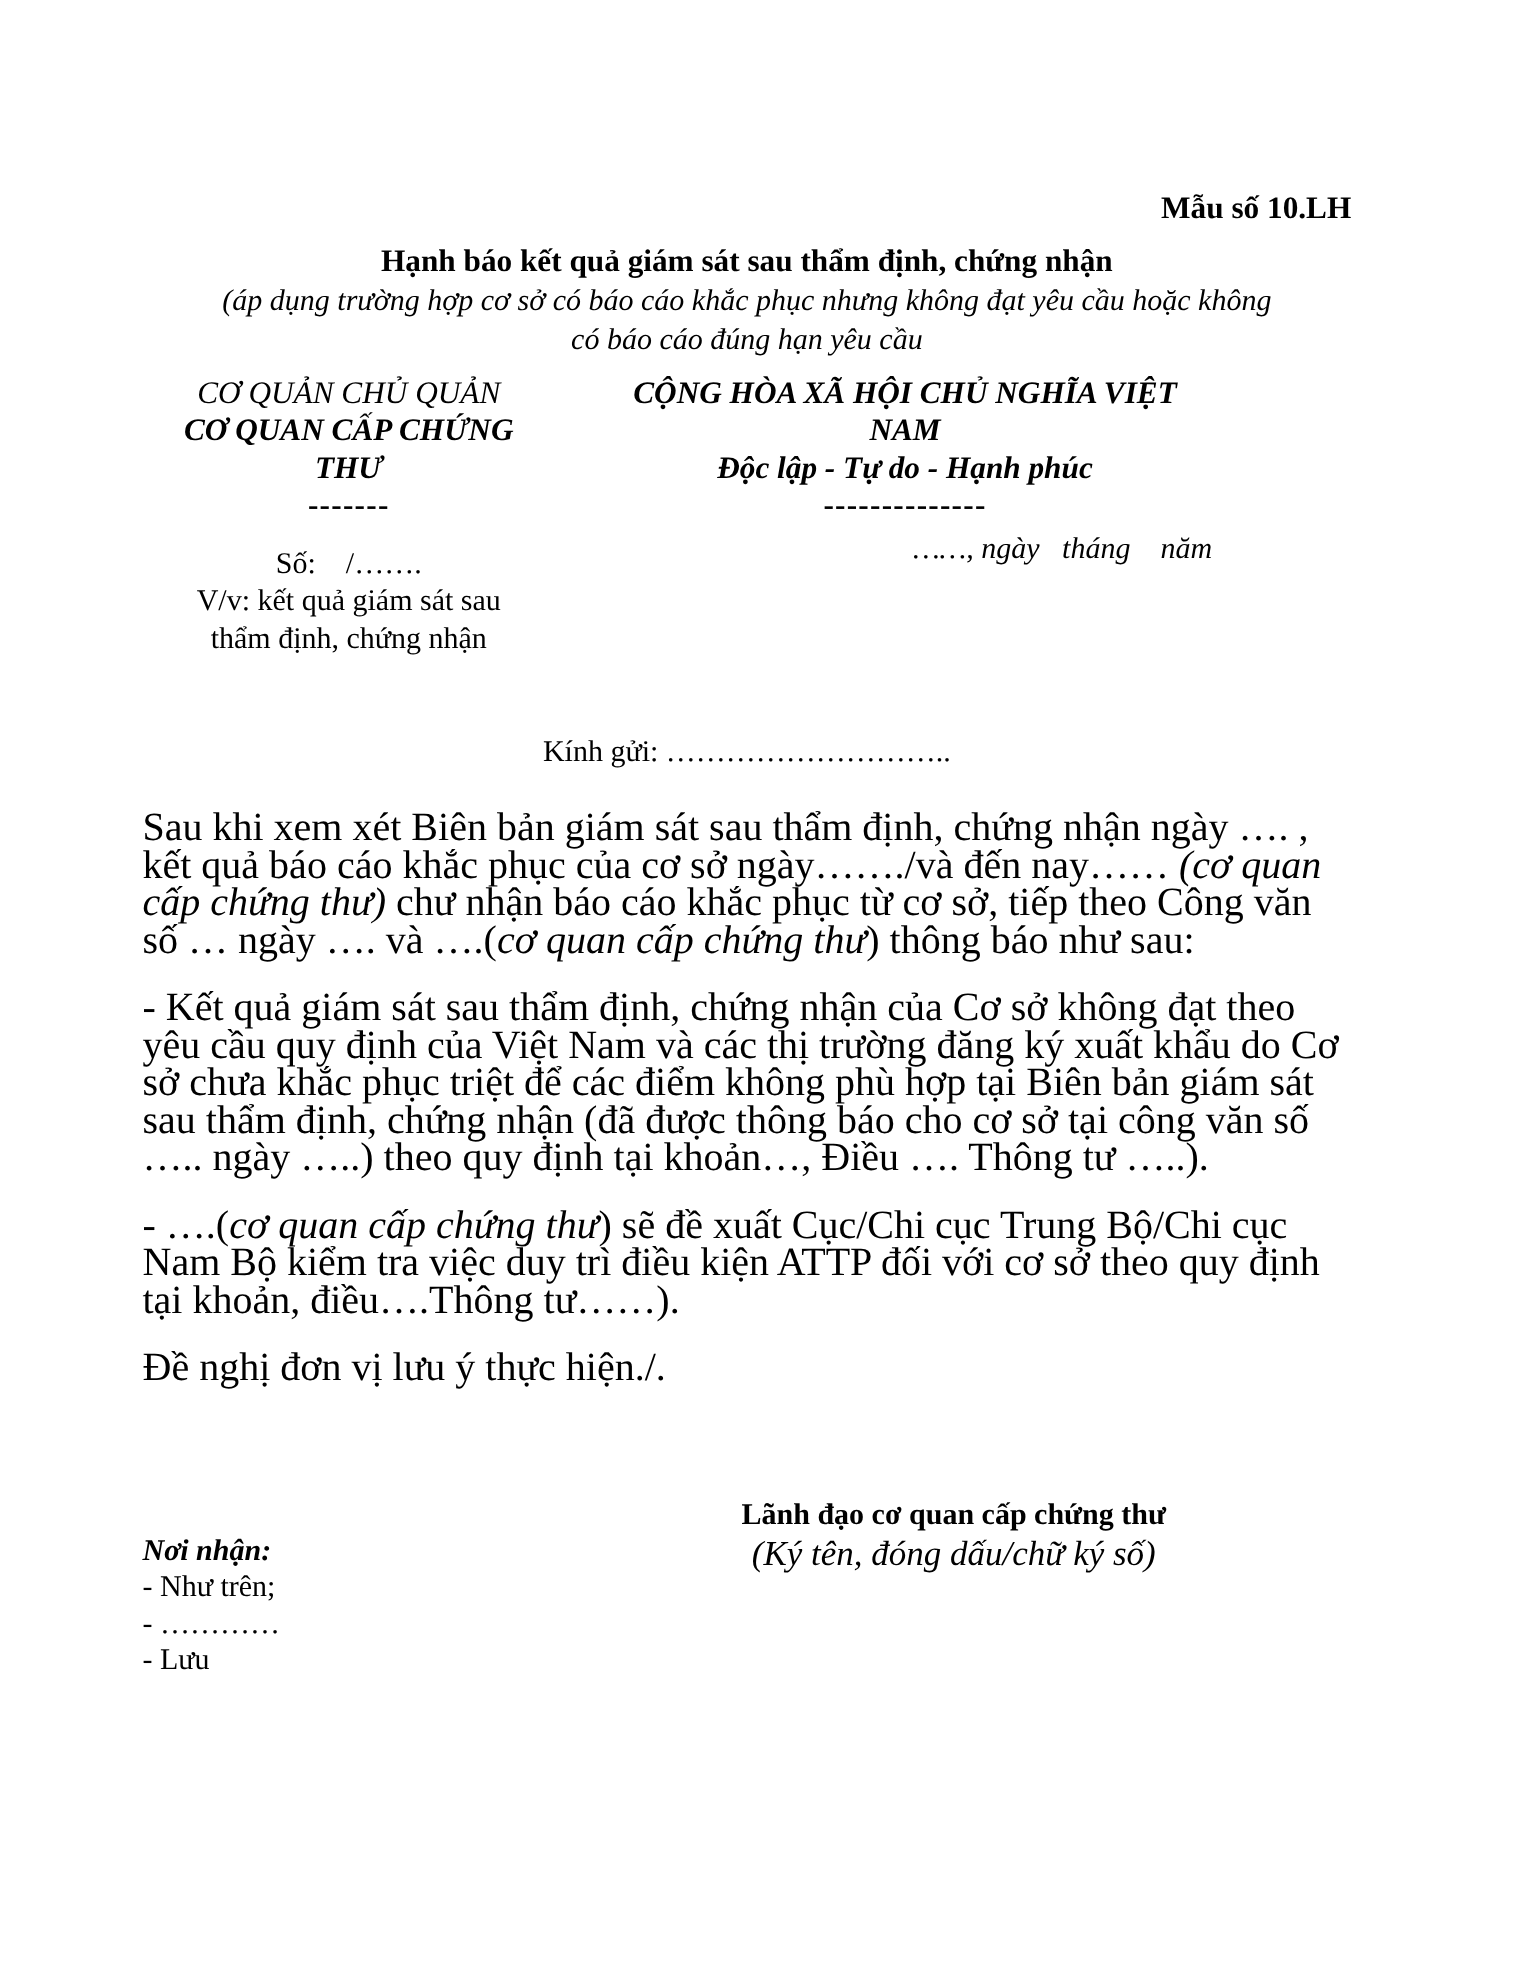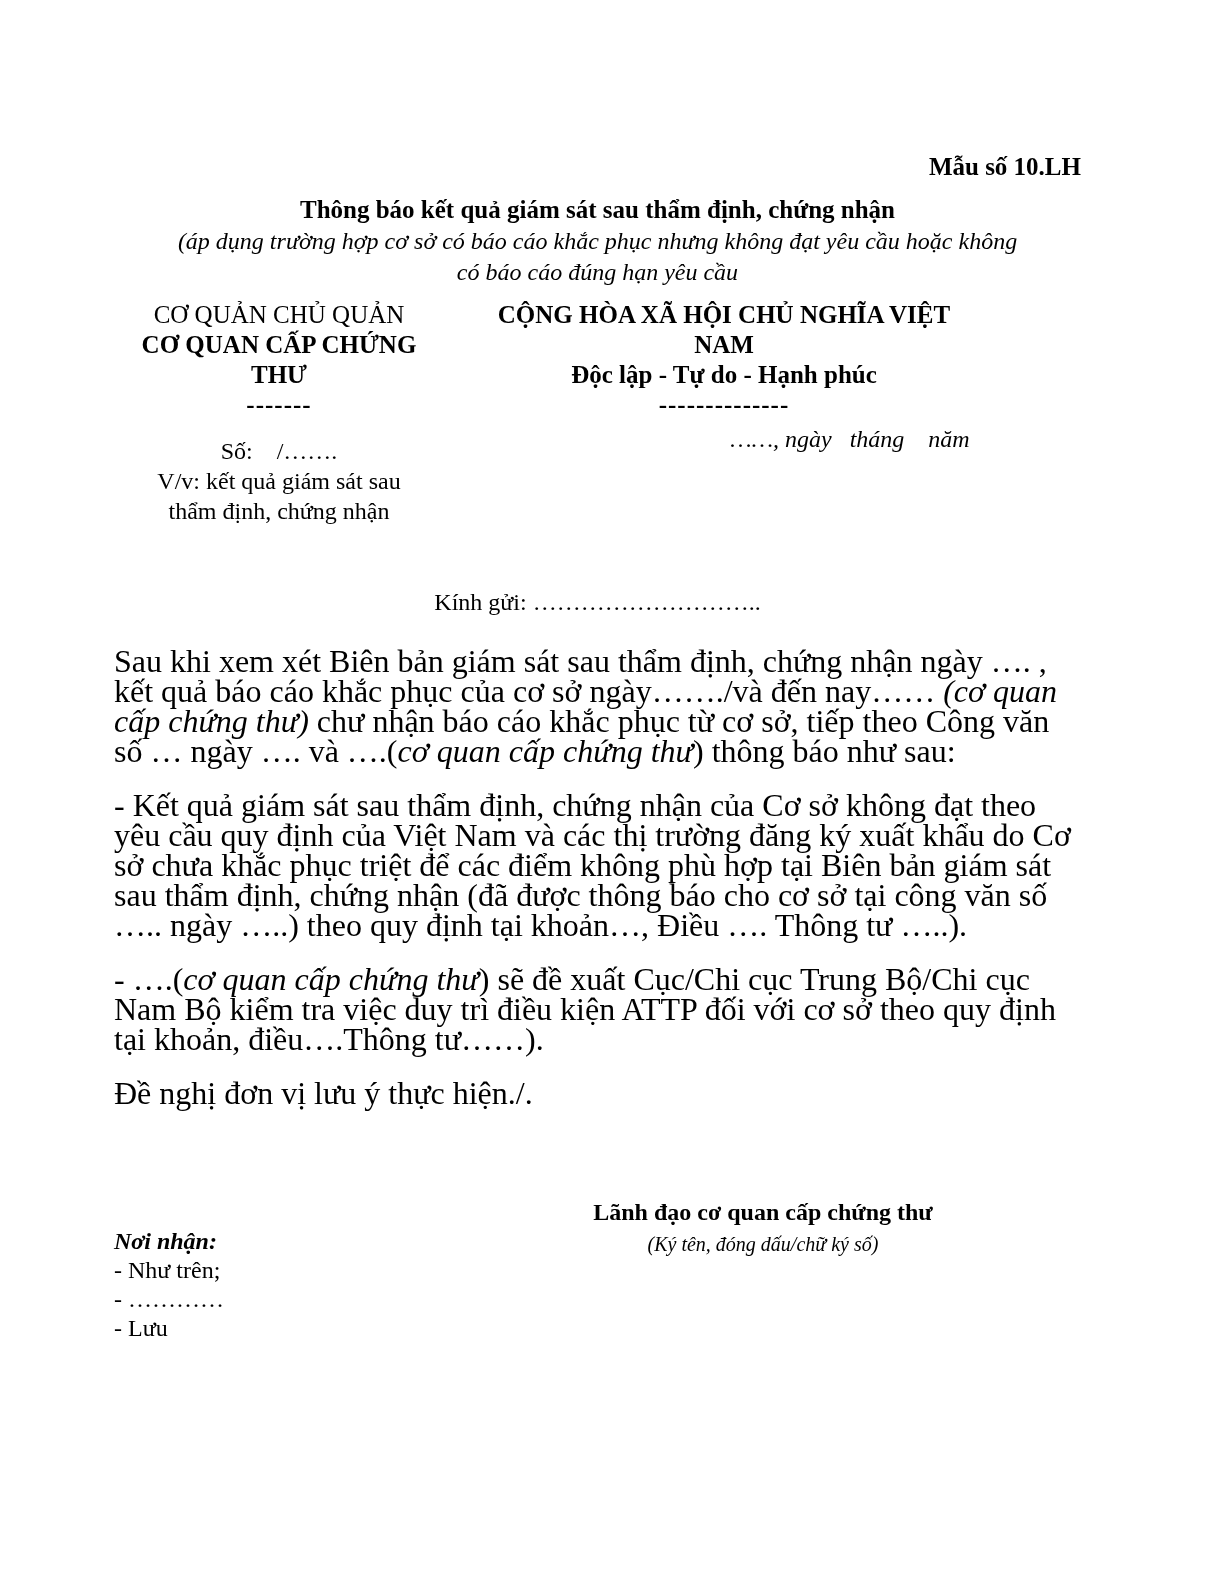--- a/index.html
+++ b/index.html
@@ -40,21 +40,21 @@
     flex-direction: row;
   }
   .org-col {
     width: 330px;
     text-align: center;
   }
   .national-col {
     width: 560px;
     text-align: center;
   }
-  .caps-line { font-size: 25px; line-height: 30px; }
+  .caps-line { font-size: 25px; line-height: 30px; font-style: italic; }
   .bold { font-weight: bold; }
   .divider-line { font-weight: bold; font-size: 25px; line-height: 30px; letter-spacing: 1px; }
   .num-row { margin-top: 16px; font-size: 24px; line-height: 30px; }
   .vv-line { font-size: 24px; line-height: 30px; }
   .date-line {
     margin-top: 4px;
     font-style: italic;
     font-size: 24px;
     line-height: 30px;
     text-align: center;
@@ -97,32 +97,32 @@
     width: 578px;
     text-align: center;
   }
   .signature-title {
     font-weight: bold;
     font-size: 24px;
     line-height: 32px;
   }
   .signature-note {
     font-style: italic;
-    font-size: 20px;
+    font-size: 28px;
     line-height: 32px;
   }
 </style>
 </head>
 <body>
 
 <div class="page">
 
   <div class="form-number">Mẫu số 10.LH</div>
 
-  <div class="doc-title">Thông báo kết quả giám sát sau thẩm định, chứng nhận</div>
+  <div class="doc-title">Hạnh báo kết quả giám sát sau thẩm định, chứng nhận</div>
 
   <div class="doc-subtitle">
     <div>(áp dụng trường hợp cơ sở có báo cáo khắc phục nhưng không đạt yêu cầu hoặc không</div>
     <div>có báo cáo đúng hạn yêu cầu</div>
   </div>
 
   <div class="header-row">
 
     <div class="org-col">
       <div class="caps-line">CƠ QUẢN CHỦ QUẢN</div>

